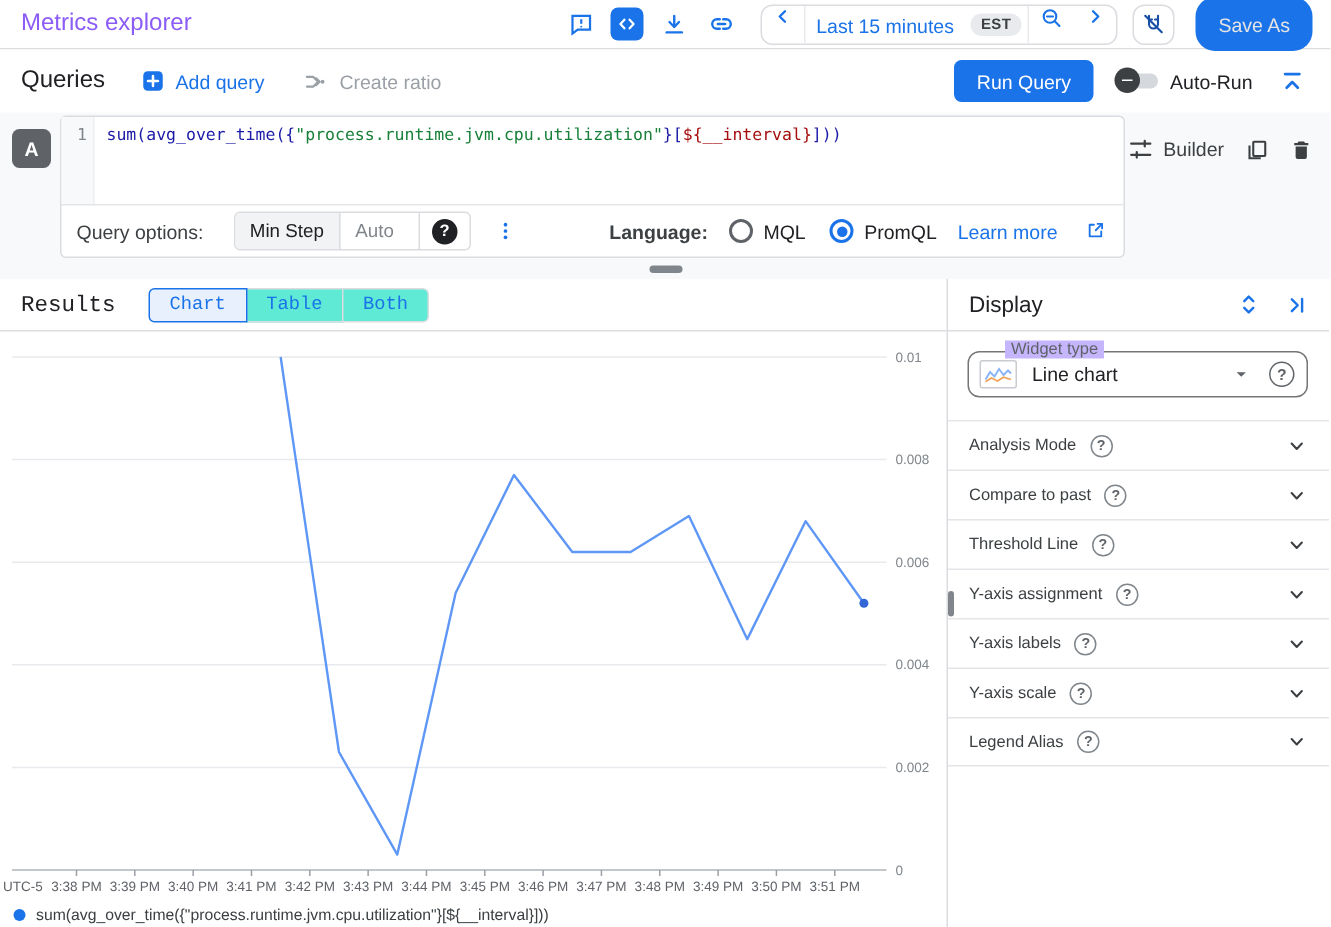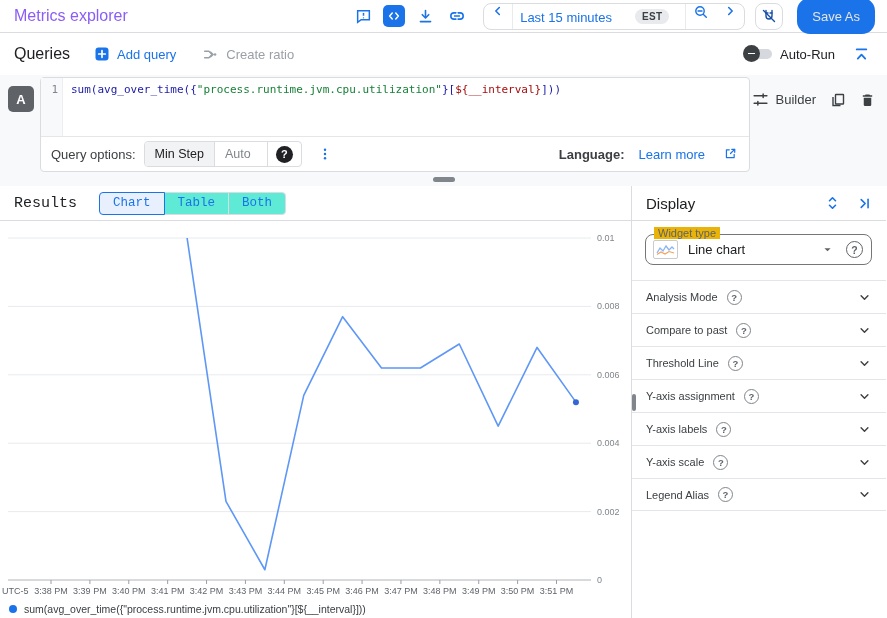--- a/index.html
+++ b/index.html
@@ -12,21 +12,21 @@
     padding:0 12px 0 14px; border-bottom:1px solid #dadce0; background:#fff; }
   .topbar-title { font-size:16px; color:#8b5cf6; }
   .topbar-actions { display:flex; align-items:center; gap:8px; }
   .iconbtn { width:24px; height:24px; display:flex; align-items:center; justify-content:center; color:#1a73e8; }
   .iconbtn.code-active { background:#1a73e8; border-radius:5px; color:#fff; width:22px; height:22px; }
   .timerange { display:flex; align-items:center; height:27px; border:1px solid #dadce0;
     border-radius:8px; overflow:hidden; margin-left:6px; }
   .tr-seg { display:flex; align-items:center; height:100%; padding:0 7px; color:#1a73e8;flex-direction:column; }
   .tr-main { gap:6px; font-size:13px; font-weight:500; color:#1a73e8; display:flex; align-items:center; }
   .est-badge { background:#e8eaed; color:#3c4043; font-size:10px; font-weight:700;
-    border-radius:10px; padding:2px 7px; margin:0 16px; letter-spacing:.3px; }
+    border-radius:10px; padding:2px 7px; margin:0 4px; letter-spacing:.3px; }
   .boxed { border:1px solid #dadce0; border-radius:8px; width:28px; height:27px; color:#174ea6; margin-left:2px;
     display:flex; align-items:center; justify-content:center; }
   .saveas { background:#1a73e8; color:#e5e5e5; font-size:13px; font-weight:500; border-radius:13px;
     height:36px; padding:0 15px; margin-left:6px; }
 
   
   .queriesbar { height:42px; display:flex; align-items:center; padding:0 14px; background:#fff; }
   .queries-title { font-size:16px; color:#202124; margin-right:24px; }
   .textbtn { display:flex; align-items:center; gap:7px; font-size:13px; font-weight:500; }
   .textbtn.blue { color:#1a73e8; }
@@ -45,21 +45,21 @@
   .querysection { position:relative; height:111px; background:#f8f9fa; padding-top:2px; }
   .qletter { position:absolute; left:8px; top:11px; width:26px; height:26px; background:#5f6368;
     color:#fff; font-size:13px; font-weight:700; border-radius:5px; display:flex; align-items:center; justify-content:center; }
   .editorbox { margin-left:40px; width:710px; background:#fff; border:1px solid #dadce0; border-radius:4px; height:95px; }
   .coderow { display:flex; height:59px; border-bottom:1px solid #e4e6e8; }
   .gutter { width:22px; background:#f8f9fa; color:#80868b; font-family:"DejaVu Sans Mono",monospace;
     font-size:11px; text-align:right; padding:5px 4px 0 0; border-right:1px solid #eceeef; }
   .codearea { flex:1; font-family:"DejaVu Sans Mono",monospace; font-size:11px; padding:5px 0 0 8px;
     white-space:nowrap; overflow:hidden; }
   .optionsrow { height:34px; display:flex; align-items:center; padding:0 12px 0 10px; font-size:13px; }
-  .opt-label { color:#3c4043; margin-right:8px; }
+  .opt-label { color:#3c4043; margin-right:20px; }
   .minstep { display:flex; align-items:stretch; height:26px; border:1px solid #dadce0; border-radius:4px; overflow:hidden; }
   .minstep .seg1 { background:#f1f3f4; display:flex; align-items:center; padding:0 10px; font-size:12.5px; color:#202124; border-right:1px solid #dadce0; }
   .minstep .seg2 { display:flex; align-items:center; padding:0 10px; font-size:12.5px; color:#80868b; width:52px; }
   .minstep .seg3 { display:flex; align-items:center; padding:0 8px; border-left:1px solid #dadce0; }
   .helpdark { width:17px; height:17px; border-radius:50%; background:#202124; color:#fff; font-size:11px;
     font-weight:700; display:flex; align-items:center; justify-content:center; }
   .threedots { color:#1a73e8; margin-left:16px; display:flex; align-items:center; }
   .langwrap { margin-left:auto; display:flex; align-items:center; gap:14px; }
   .lang-label { font-weight:600; color:#3c4043; }
   .radio-item { display:flex; align-items:center; gap:7px; font-size:13px; color:#202124; cursor:pointer; }
@@ -88,21 +88,21 @@
     font-size:10.5px; color:#3c4043; }
   .legend-dot { width:8px; height:8px; border-radius:50%; background:#1a73e8; flex:none; }
 
   
   .displaypanel { width:254px; display:flex; flex-direction:column; position:relative; }
   .dp-header { height:35px; display:flex; align-items:center; padding:0 14px; border-bottom:1px solid #dadce0; }
   .dp-title { font-size:15px; color:#202124; }
   .dp-icons { margin-left:auto; display:flex; align-items:center; gap:17px; color:#1a73e8; }
   .widgetfield { margin:13px 14px 0 13px; border:1px solid #747775; border-radius:8px; height:31px;
     position:relative; display:flex; align-items:center; padding:0 8px 0 7px; cursor:pointer; }
-  .widgetfield legend,.wf-legend { position:absolute; top:-8px; left:8px; background:#eab308; padding:0 4px;
+  .widgetfield legend,.wf-legend { position:absolute; top:-8px; left:24px; background:#c4b5fd; padding:0 4px;
     font-size:11px; color:#5f6368; }
   .wf-thumb { width:25px; height:19px; border:1px solid #c8cbcf; border-radius:2px; display:flex;
     align-items:center; justify-content:center; background:#fff; }
   .wf-value { font-size:13px; color:#202124; margin-left:10px; }
   .wf-caret { margin-left:auto; color:#5f6368; display:flex; }
   .helplight { width:17px; height:17px; border-radius:50%; border:1.3px solid #5f6368; color:#5f6368;
     font-size:10.5px; font-weight:700; display:flex; align-items:center; justify-content:center; flex:none; }
   .sections { margin-top:15px; }
   .sectionrow { height:33px; display:flex; align-items:center; padding:0 15px 0 14px; border-top:1px solid #e3e5e8;
     cursor:pointer; }
@@ -206,20 +206,21 @@
     <button class="textbtn disabled">
       <svg width="17" height="17" viewBox="0 0 16 16" fill="none" stroke="currentColor" stroke-width="1.4" stroke-linecap="round" stroke-linejoin="round">
           <path d="M2.5 5l4 0 3 3"></path>
           <path d="M2.5 11l4 0 3-3"></path>
           <polyline points="8.2,5.8 10.5,8 8.2,10.2"></polyline>
           <circle cx="12.3" cy="8" r="1.2" fill="currentColor" stroke="none"></circle>
         </svg>
       <span>Create ratio</span>
     </button>
     <div class="queriesbar-right">
+      <button class="runquery">Run Query</button>
       <div class="toggle-wrap">
         <div class="toggle">
           <div class="track"></div>
           <div class="knob"></div>
         </div>
         <span>Auto-Run</span>
       </div>
       <button class="iconbtn">
         <svg width="17" height="17" viewBox="0 0 16 16" fill="none" stroke="currentColor" stroke-width="1.7" stroke-linecap="round" stroke-linejoin="round">
             <line x1="3.5" y1="3.2" x2="12.5" y2="3.2"></line>
@@ -248,20 +249,30 @@
         </div>
         <button class="threedots">
           <svg width="14" height="16" viewBox="0 0 16 16" fill="currentColor">
               <circle cx="8" cy="3.2" r="1.4"></circle>
               <circle cx="8" cy="8" r="1.4"></circle>
               <circle cx="8" cy="12.8" r="1.4"></circle>
             </svg>
         </button>
         <div class="langwrap">
           <span class="lang-label">Language:</span>
+          <div id="language-radios" style="display:flex; align-items:center; gap:16px;">
+              <span class="radio-item">
+                <span class="radio"></span>
+                <span>MQL</span>
+              </span>
+              <span class="radio-item">
+                <span class="radio sel"></span>
+                <span>PromQL</span>
+              </span>
+            </div>
           <button class="learnmore">
             <span>Learn more</span>
             <svg width="13" height="13" viewBox="0 0 16 16" fill="none" stroke="currentColor" stroke-width="1.5" stroke-linecap="round" stroke-linejoin="round">
                 <path d="M6.5 3.5H3v9.5h9.5V9"></path>
                 <polyline points="9.5,2.8 13.2,2.8 13.2,6.5"></polyline>
                 <line x1="13" y1="3" x2="8" y2="8"></line>
               </svg>
           </button>
         </div>
       </div>

